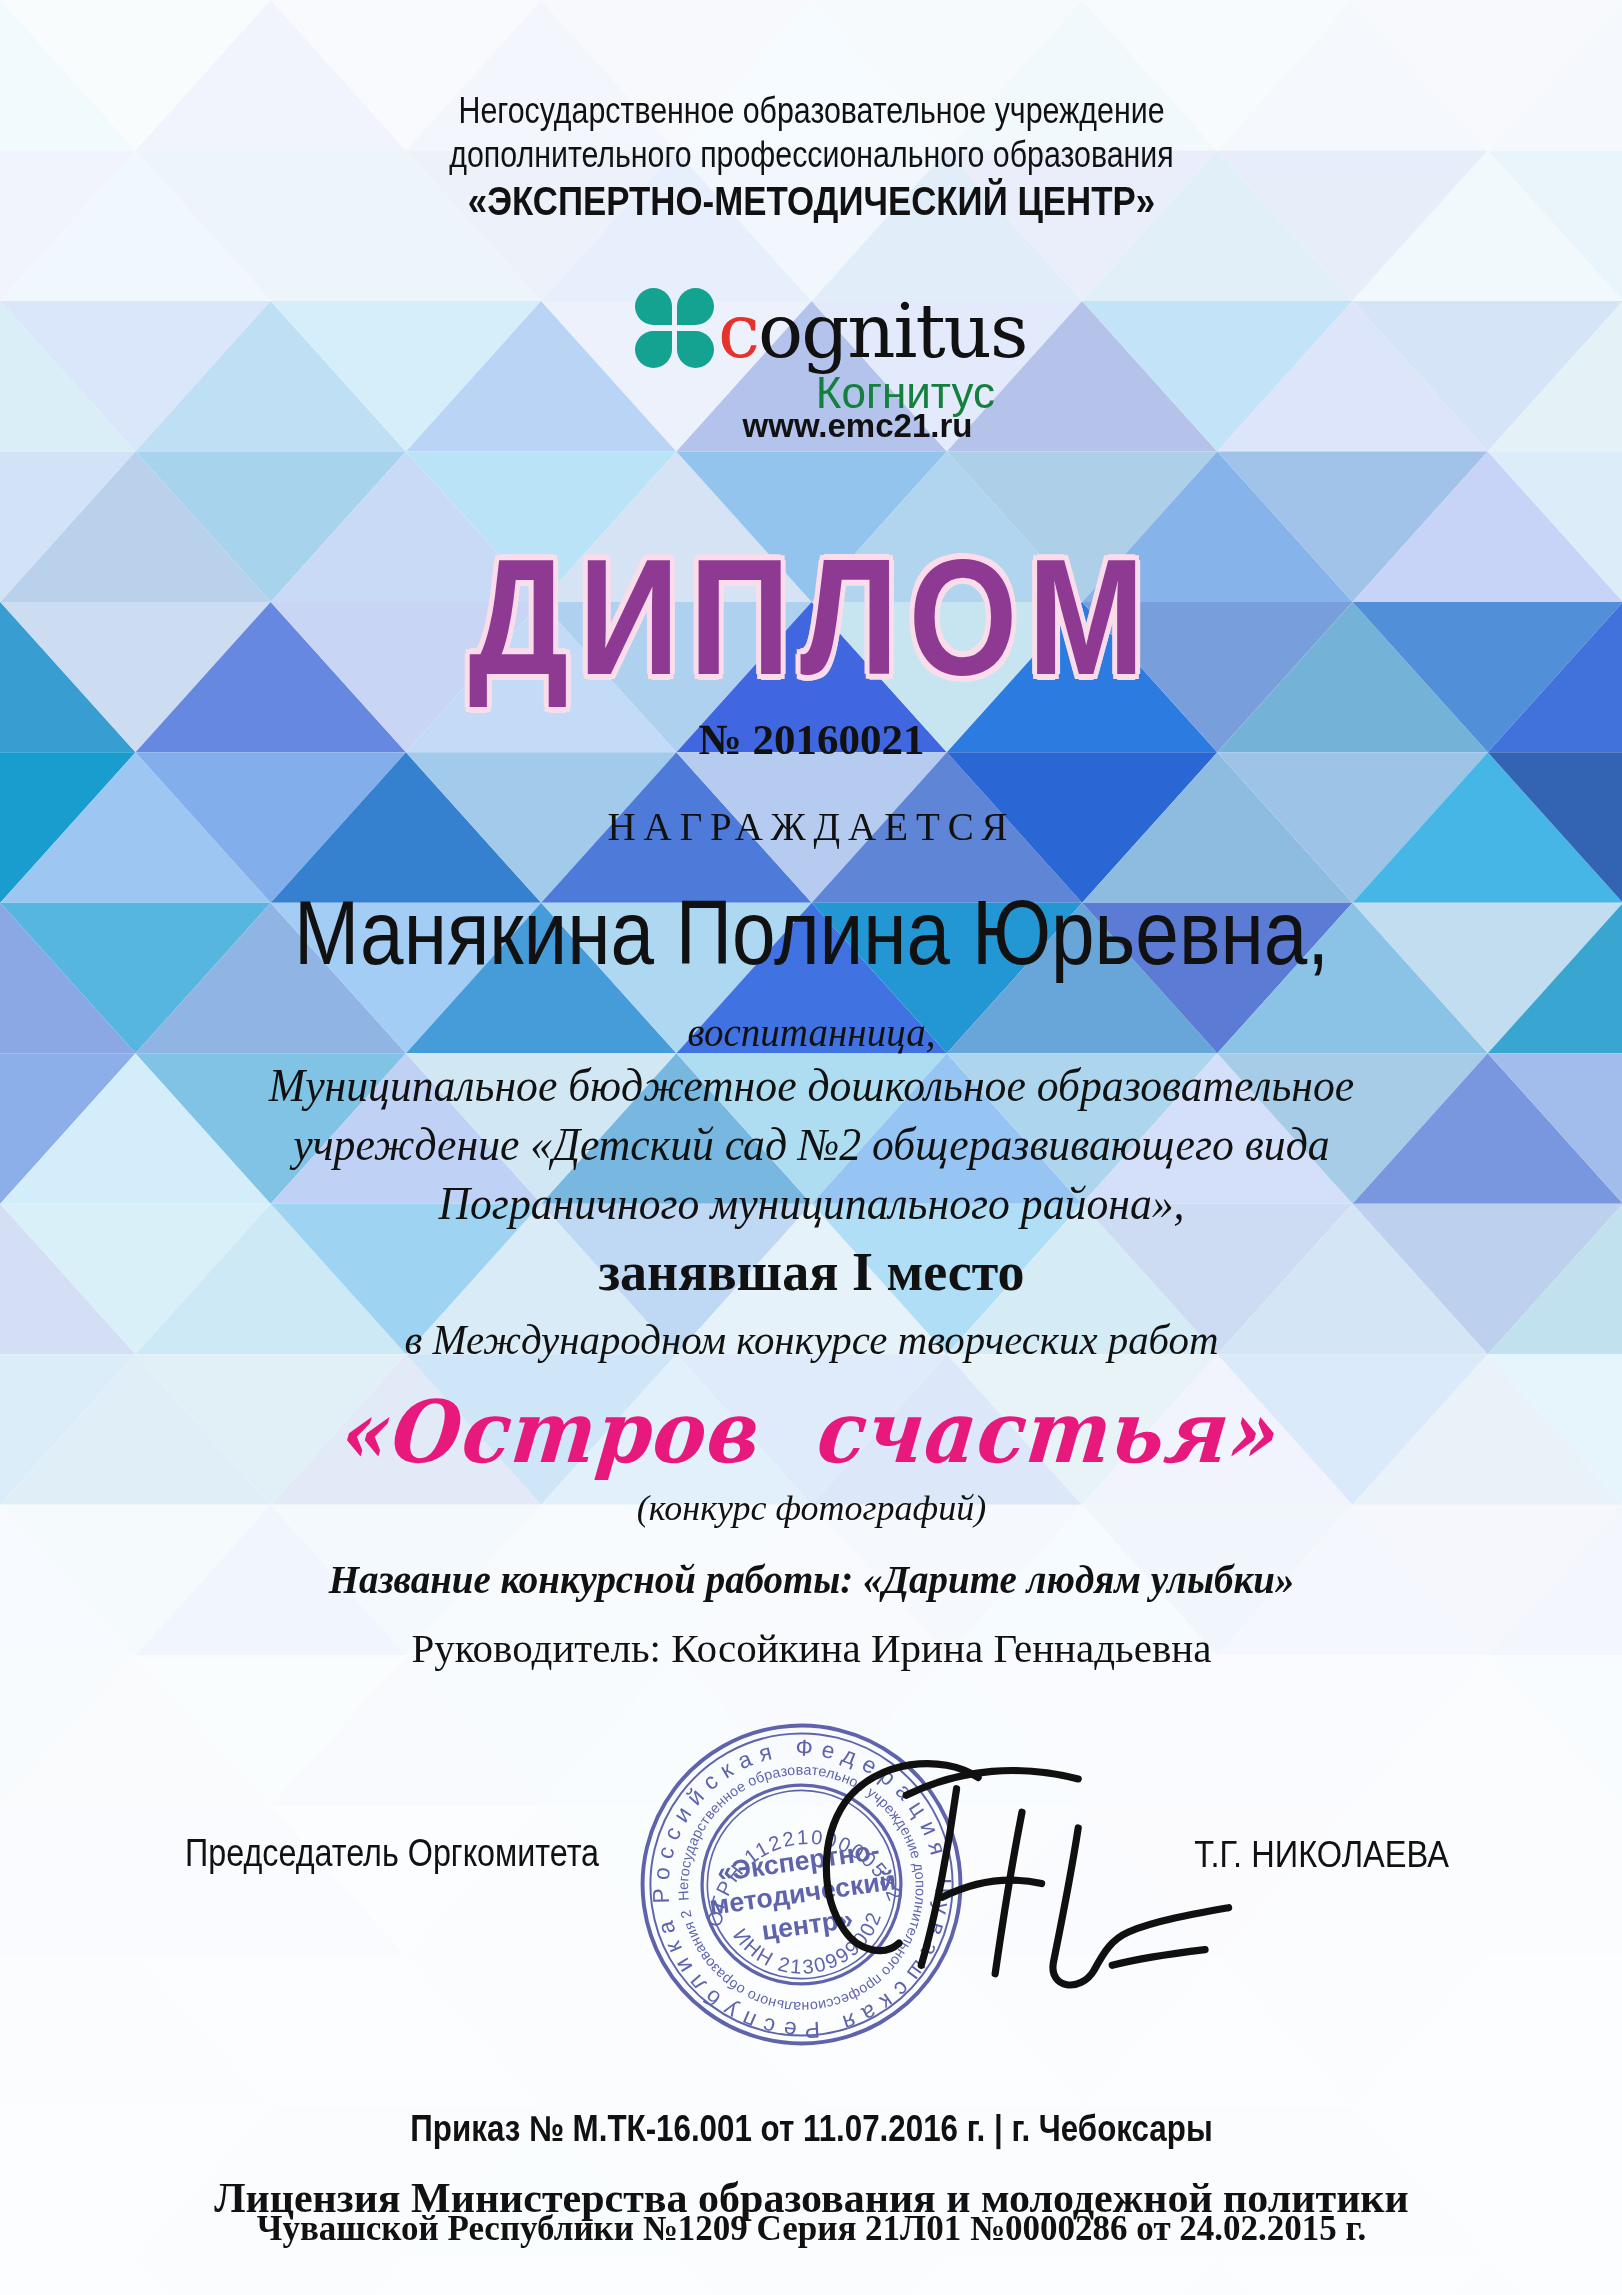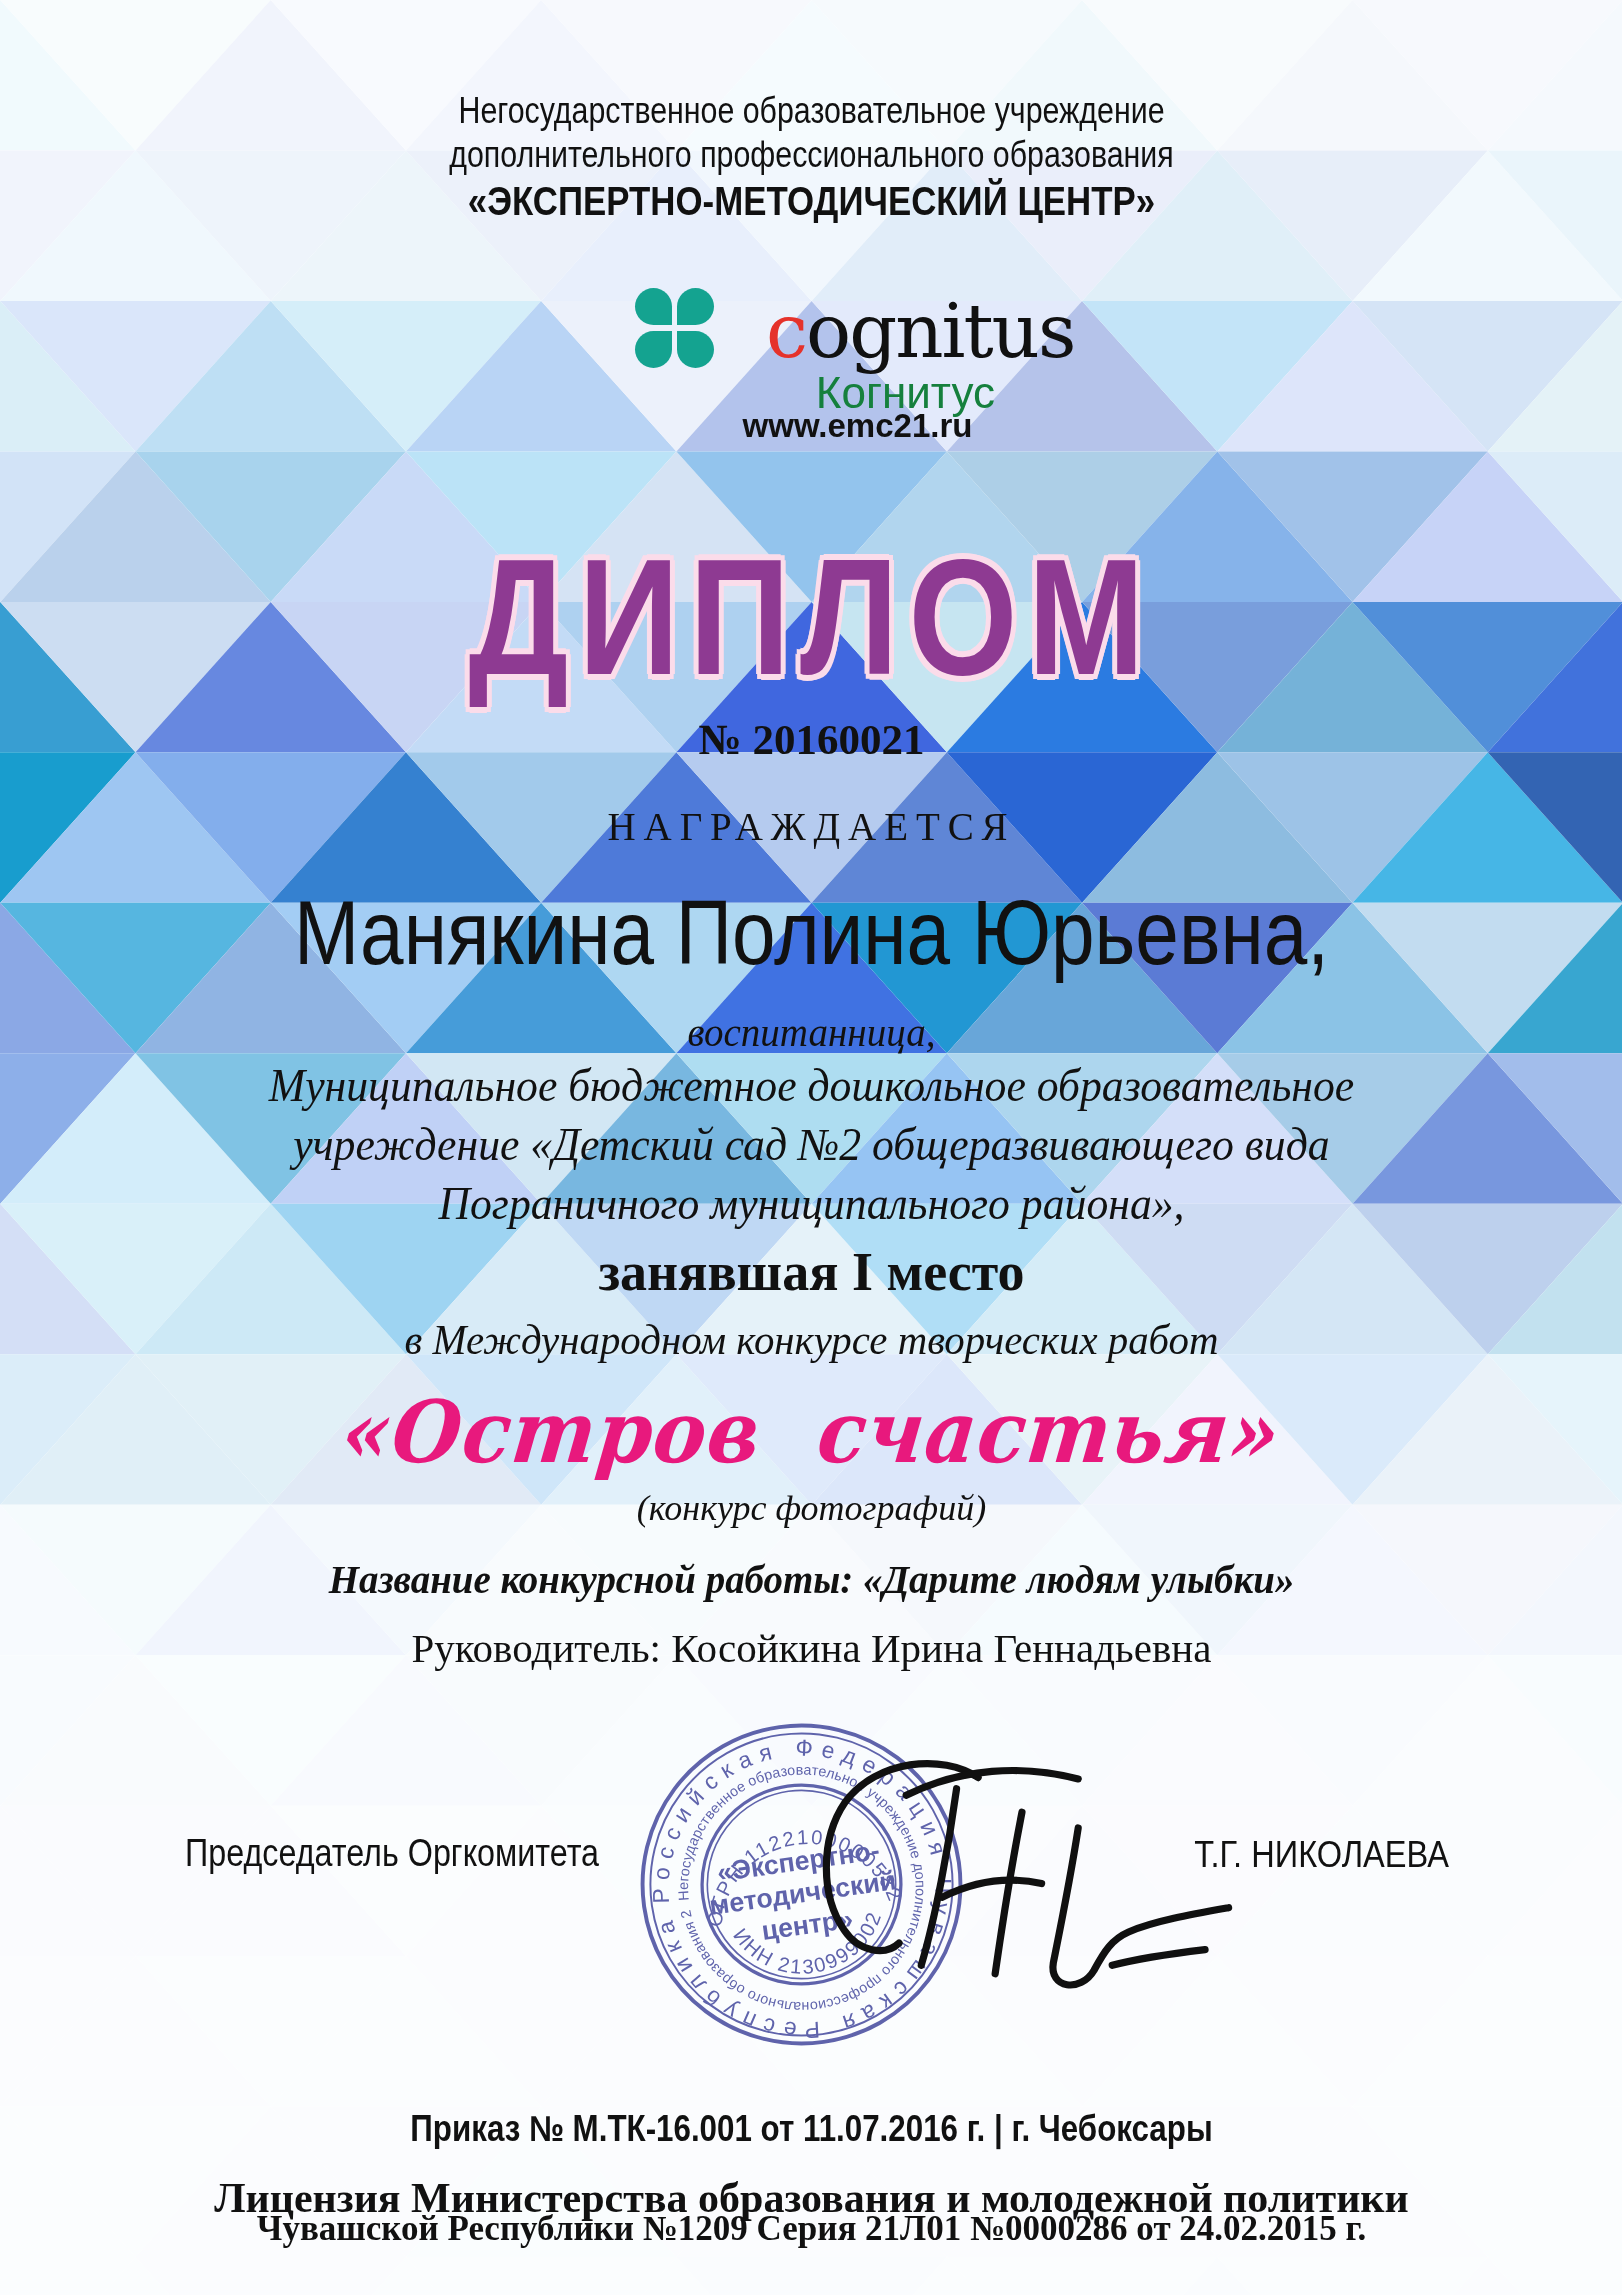--- a/index.html
+++ b/index.html
@@ -21,21 +21,21 @@
   .org3{top:178px;font-size:41px;font-weight:bold;}
 
   
   .clover{position:absolute;left:635px;top:288px;width:79px;height:80px;z-index:2;}
   .petal{position:absolute;width:37px;height:37px;background:#14a390;}
   .p-tl{left:0;top:0;border-radius:50% 50% 0 50%;}
   .p-tr{right:0;top:0;border-radius:50% 50% 50% 0;}
   .p-bl{left:0;bottom:0;border-radius:50% 0 50% 50%;}
   .p-br{right:0;bottom:0;border-radius:0 50% 50% 50%;}
   .brand{position:absolute;left:718px;top:287px;font-family:"DejaVu Serif",serif;
-         font-size:75px;letter-spacing:-2px;z-index:2;white-space:nowrap;margin-left:48px;}
+         font-size:75px;letter-spacing:-2px;z-index:2;white-space:nowrap;}
   .brand .c{color:#e5322b;}
   .brand-cyr{position:absolute;left:753px;top:368px;width:242px;text-align:right;
          font-size:44px;color:#15803d;z-index:2;}
   .brand-www{position:absolute;left:707px;top:407px;width:301px;text-align:center;
          font-size:33px;font-weight:bold;z-index:2;}
 
   .title{top:523px;font-size:165px;font-weight:bold;letter-spacing:11.8px;color:#8e3a92;
     text-shadow:-5.9px 0 #fbdcea,5.9px 0 #fbdcea,0 -5.9px #fbdcea,0 5.9px #fbdcea,
       -4.6px -4.6px #fbdcea,4.6px 4.6px #fbdcea,-4.6px 4.6px #fbdcea,4.6px -4.6px #fbdcea;}
   .number{top:715px;font-size:43px;font-weight:bold;}

